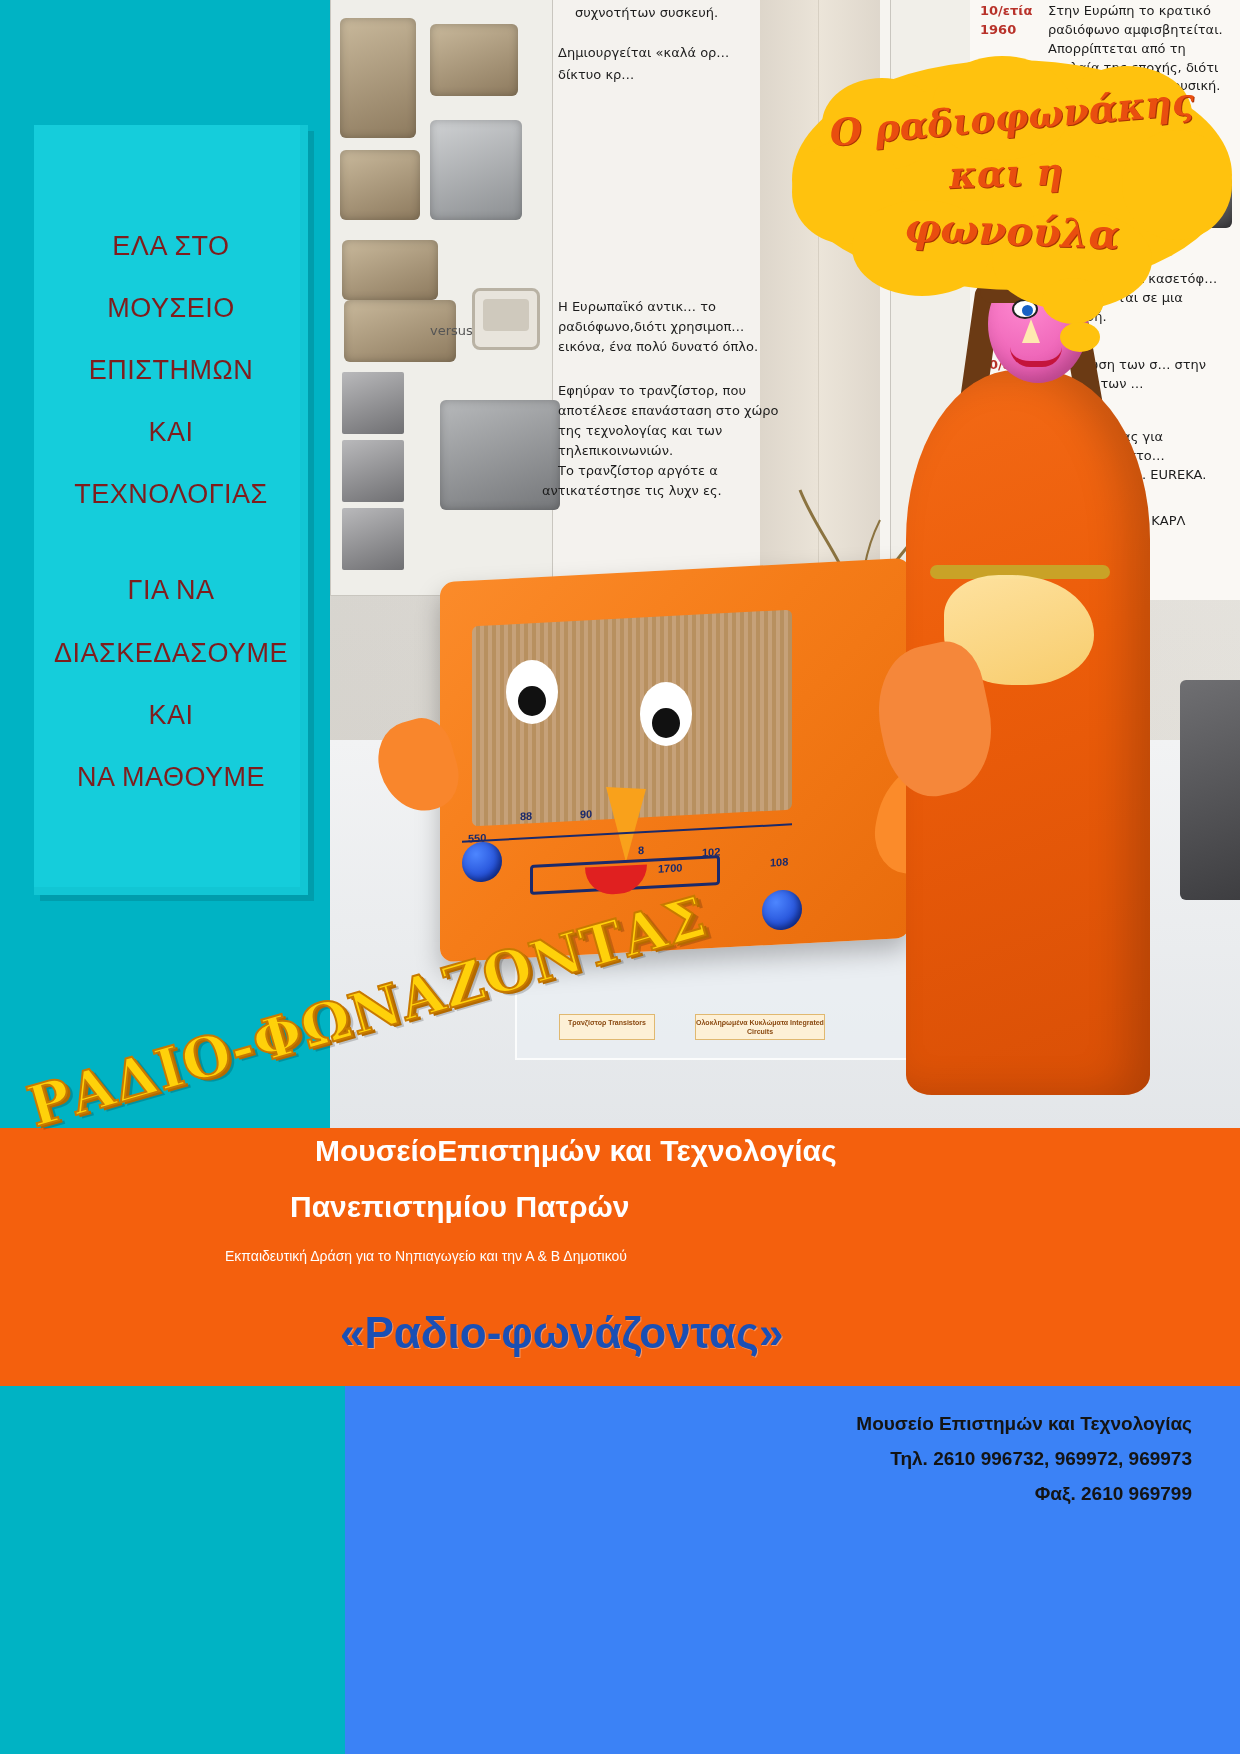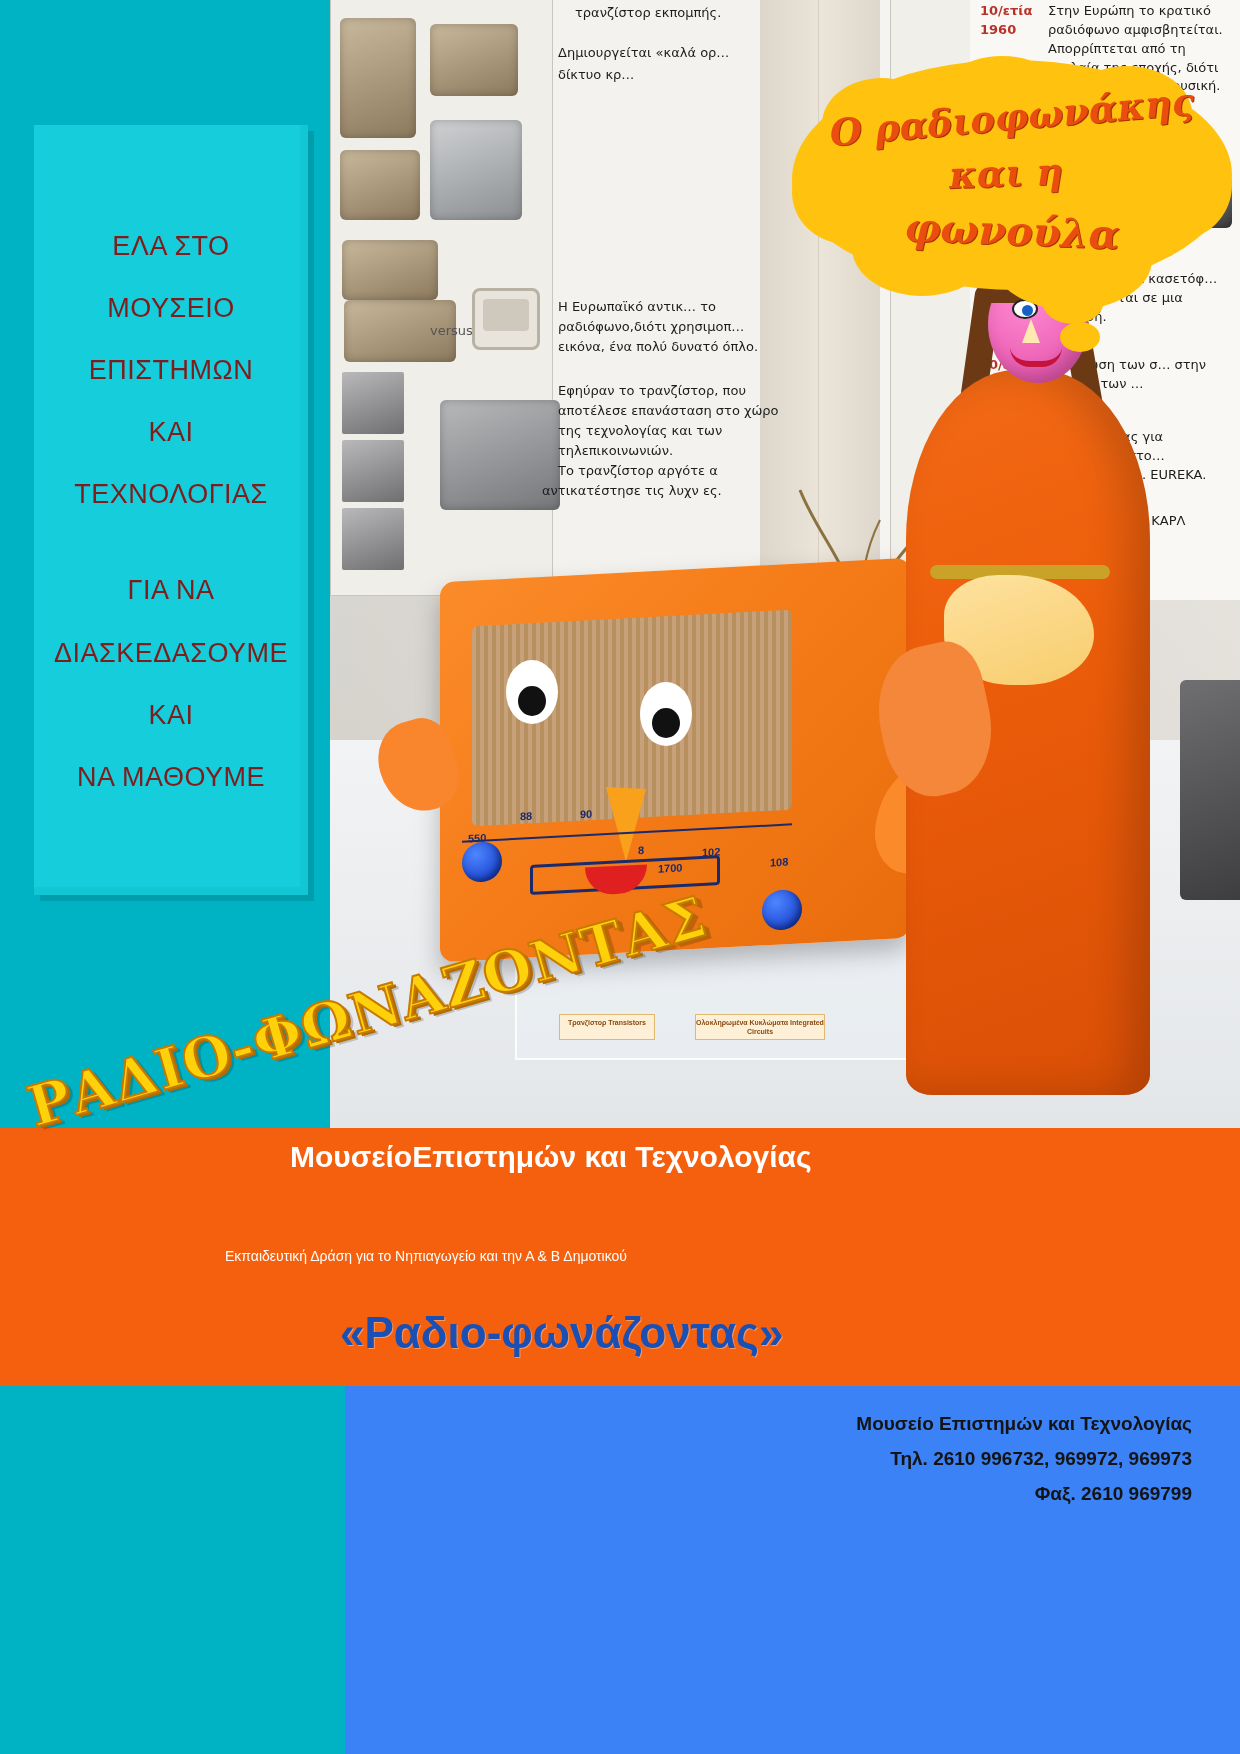--- a/index.html
+++ b/index.html
@@ -310,21 +310,21 @@
   
   .orange-band {
     position: absolute; left: 0; top: 1128px; width: 1240px; height: 258px;
     background: #f4600d;
     z-index: 7;
   }
   .ob-line1, .ob-line2 {
     position: absolute; left: 290px; width: 900px; color: #fff;
     font-weight: bold; font-size: 30px;
   }
-  .ob-line1 { top: 12px; }
+  .ob-line1 { top: 6px; margin-left: 25px; }
   .ob-line2 { top: 62px; }
   .ob-line3 {
     position: absolute; left: 225px; top: 120px; width: 960px; color: #fff;
     font-size: 14px;
   }
   .ob-line4 {
     position: absolute; left: 340px; top: 180px; width: 900px;
     color: #1a4fb4; font-weight: bold; font-size: 44px;
     text-shadow: 1px 1px 0 rgba(255,255,255,.35);
   }
@@ -364,21 +364,21 @@
     <div class="radio-thumb" style="left:12px;  top:240px; width:96px;  height:60px;"></div>
     <div class="radio-thumb" style="left:14px;  top:300px; width:112px; height:62px;"></div>
     <div class="tv-thumb" style="left:142px; top:288px; width:68px;  height:62px;"></div>
     <div class="radio-thumb" style="left:100px; top:120px; width:92px;  height:100px; background:linear-gradient(160deg,#cfd1d3,#8c8f92);"></div>
     <div class="radio-thumb" style="left:110px; top:400px; width:120px; height:110px; background:linear-gradient(160deg,#b7b9bb,#75777a);"></div>
 
     <div class="portrait" style="left:12px; top:372px; width:62px; height:62px;"></div>
     <div class="portrait" style="left:12px; top:440px; width:62px; height:62px;"></div>
     <div class="portrait" style="left:12px; top:508px; width:62px; height:62px;"></div>
 
-    <div class="board-text" style="left:245px; top:4px;   width:250px;">τρανζίστορ εκπομπής.</div>
+    <div class="board-text" style="left:245px; top:4px;   width:250px;">συχνοτήτων συσκευή.</div>
     <div class="board-text" style="left:228px; top:44px;  width:250px;">Δημιουργείται «καλά ορ…</div>
     <div class="board-text" style="left:228px; top:66px;  width:250px;">δίκτυο κρ…</div>
     <div class="board-text" style="left:228px; top:298px; width:270px;">Η Ευρωπαϊκό αντικ… το</div>
     <div class="board-text" style="left:228px; top:318px; width:270px;">ραδιόφωνο,διότι χρησιμοπ…</div>
     <div class="board-text" style="left:228px; top:338px; width:280px;">εικόνα, ένα πολύ δυνατό όπλο.</div>
     <div class="board-text" style="left:228px; top:382px; width:280px;">Εφηύραν το τρανζίστορ, που</div>
     <div class="board-text" style="left:228px; top:402px; width:290px;">αποτέλεσε επανάσταση στο χώρο</div>
     <div class="board-text" style="left:228px; top:422px; width:280px;">της τεχνολογίας και των</div>
     <div class="board-text" style="left:228px; top:442px; width:280px;">τηλεπικοινωνιών.</div>
     <div class="board-text" style="left:228px; top:462px; width:280px;">Το τρανζίστορ αργότε α</div>
@@ -505,20 +505,21 @@
     </div>
   </div>
 </div>
 
 <div class="wordart">
   <span>ΡΑΔΙΟ-ΦΩΝΑΖΟΝΤΑΣ</span>
 </div>
 
 <div class="orange-band">
   <div class="ob-line1">ΜουσείοΕπιστημών και Τεχνολογίας</div>
+  <div class="ob-line2">Πανεπιστημίου Πατρών</div>
   <div class="ob-line3">Εκπαιδευτική Δράση για το Νηπιαγωγείο και την Α &amp; Β Δημοτικού</div>
   <div class="ob-line4">«Ραδιο-φωνάζοντας»</div>
 </div>
 
 <div class="footer">
   <div class="footer-left"></div>
   <div class="footer-right">
     <div class="footer-text">
       <div>Μουσείο Επιστημών και Τεχνολογίας</div>
       <div>Τηλ. 2610 996732, 969972, 969973</div>

